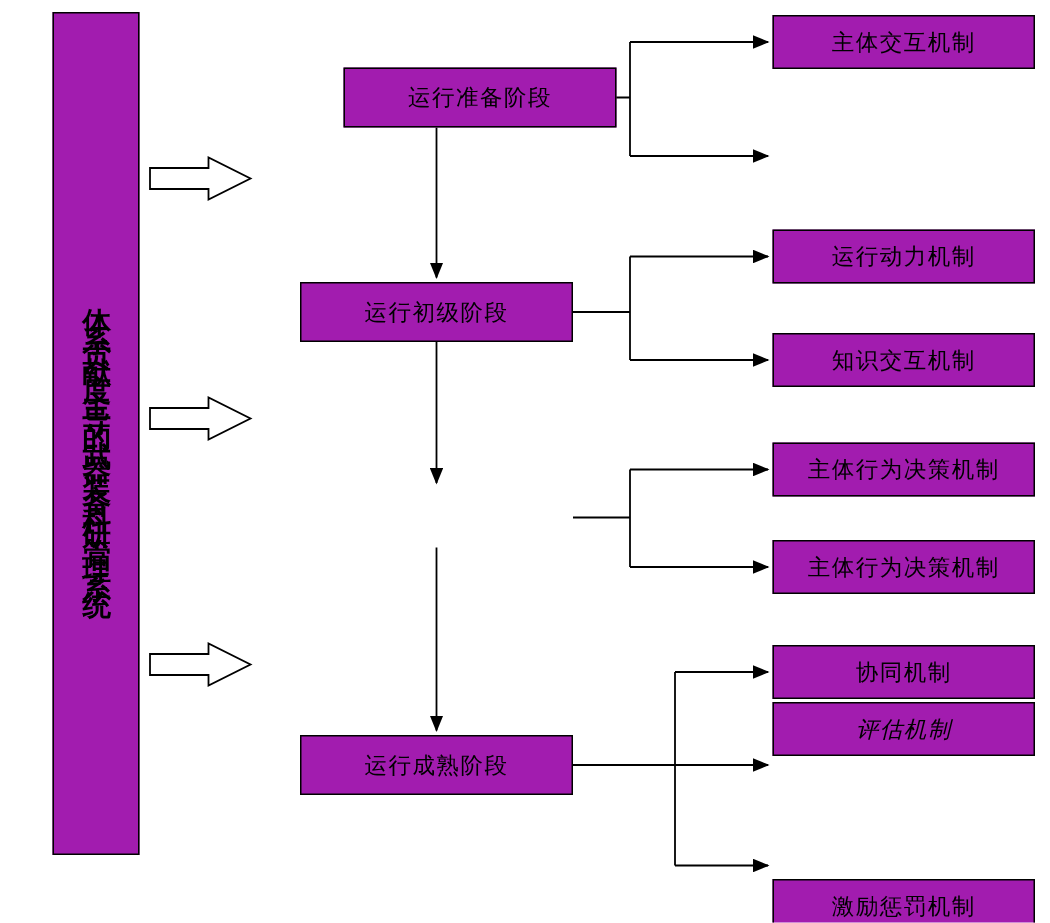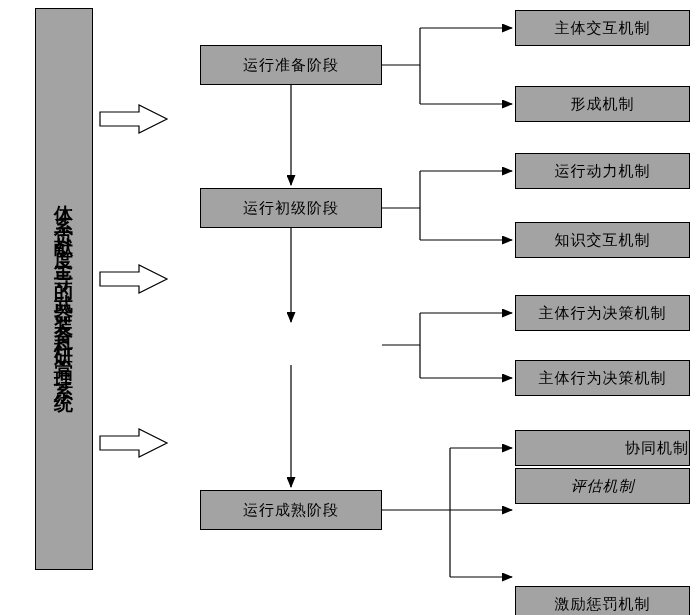--- a/index.html
+++ b/index.html
@@ -15,21 +15,21 @@
     background: #ffffff;
     overflow: hidden;
   }
   svg.connectors {
     position: absolute;
     left: 0; top: 0;
     width: 700px; height: 615px;
   }
   .box {
     position: absolute;
-    background: #a3a3a3;
+    background: #a21caf;
     border: 1px solid #000;
     display: flex;
     align-items: center;
     justify-content: center;
     font-size: 15px;
     letter-spacing: 1px;
     text-align: center;
     box-sizing: border-box;
   }
   .root-box {
@@ -38,32 +38,32 @@
   }
   .root-label {
     writing-mode: vertical-lr;
     text-orientation: upright;
     font-size: 19px;
     font-weight: bold;
     letter-spacing: 11px;
     line-height: 1;
   }
   .stage { left: 200px; width: 182px; height: 40px; }
-  .s1 { top: 45px; }
+  .s1 { top: 45px; margin-left: 29px; }
   .s2 { top: 188px; justify-content: center; }
   .s3 { top: 325px; }
   .s4 { top: 490px; text-align: right; }
   .mech { left: 515px; width: 175px; height: 36px; }
   .m1 { top: 10px; }
   .m2 { top: 86px; }
   .m3 { top: 153px; }
   .m4 { top: 222px; }
   .m5 { top: 295px; }
   .m6 { top: 360px; }
-  .m7 { top: 430px; justify-content: flex-end; }
+  .m7 { top: 430px; }
   .m8 { top: 468px; font-style: italic; }
   .m9 { top: 586px; font-family: Liberation Mono, monospace; }
 </style>
 </head>
 <body>
 
 <div class="canvas">
 
   <svg class="connectors" viewBox="0 0 700 615" xmlns="http://www.w3.org/2000/svg">
     <defs>
@@ -124,23 +124,20 @@
   <div class="box stage s2">
     <span>运行初级阶段</span>
   </div>
   <div class="box stage s4">
     <span>运行成熟阶段</span>
   </div>
 
   <div class="box mech m1">
     <span>主体交互机制</span>
   </div>
-  <div class="box mech m2">
-    <span>形成机制</span>
-  </div>
   <div class="box mech m3">
     <span>运行动力机制</span>
   </div>
   <div class="box mech m4">
     <span>知识交互机制</span>
   </div>
   <div class="box mech m5">
     <span>主体行为决策机制</span>
   </div>
   <div class="box mech m6">

